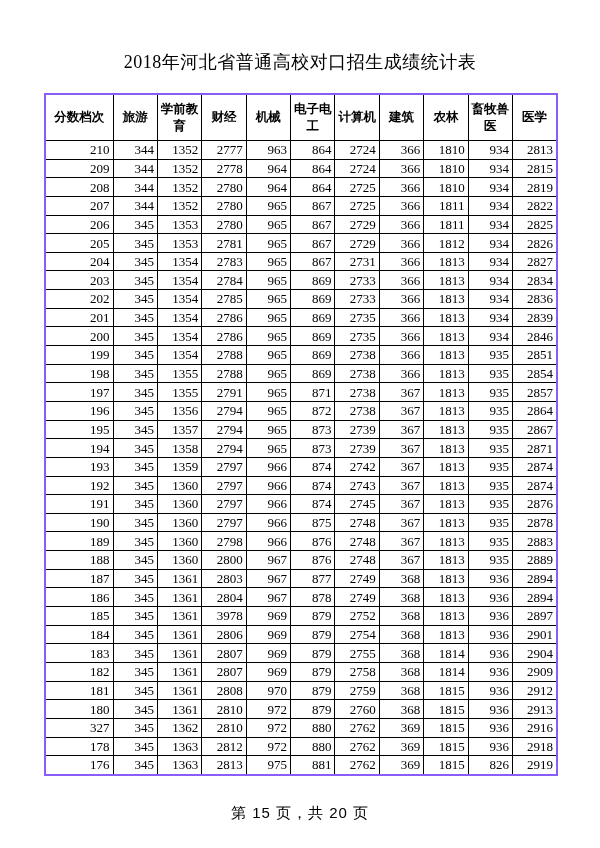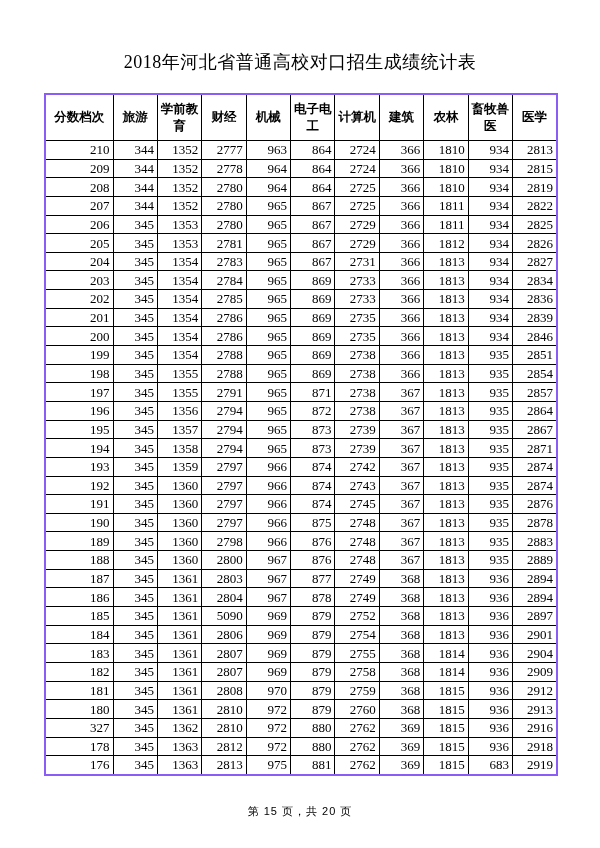--- a/index.html
+++ b/index.html
@@ -55,21 +55,21 @@
     line-height:1;
     overflow:hidden;
     white-space:nowrap;
   }
   .page-footer {
     position:absolute;
     top:804px;
     left:0;
     width:100%;
     text-align:center;
-    font-size:11px;
+    font-size:15px;
     font-family:"Liberation Sans", sans-serif;
     letter-spacing:1px;
   }
 </style>
 </head>
 <body>
 
 <div class="page">
   <div class="doc-title">2018年河北省普通高校对口招生成绩统计表</div>
 
@@ -425,21 +425,21 @@
           <td>2749</td>
           <td>368</td>
           <td>1813</td>
           <td>936</td>
           <td>2894</td>
         </tr>
         <tr>
           <td>185</td>
           <td>345</td>
           <td>1361</td>
-          <td>5090</td>
+          <td>3978</td>
           <td>969</td>
           <td>879</td>
           <td>2752</td>
           <td>368</td>
           <td>1813</td>
           <td>936</td>
           <td>2897</td>
         </tr>
         <tr>
           <td>184</td>
@@ -535,20 +535,20 @@
         <tr>
           <td>176</td>
           <td>345</td>
           <td>1363</td>
           <td>2813</td>
           <td>975</td>
           <td>881</td>
           <td>2762</td>
           <td>369</td>
           <td>1815</td>
-          <td>683</td>
+          <td>826</td>
           <td>2919</td>
         </tr>
       </tbody>
   </table>
 
   <div class="page-footer">第 15 页，共 20 页</div>
 </div>
 
 </body></html>

